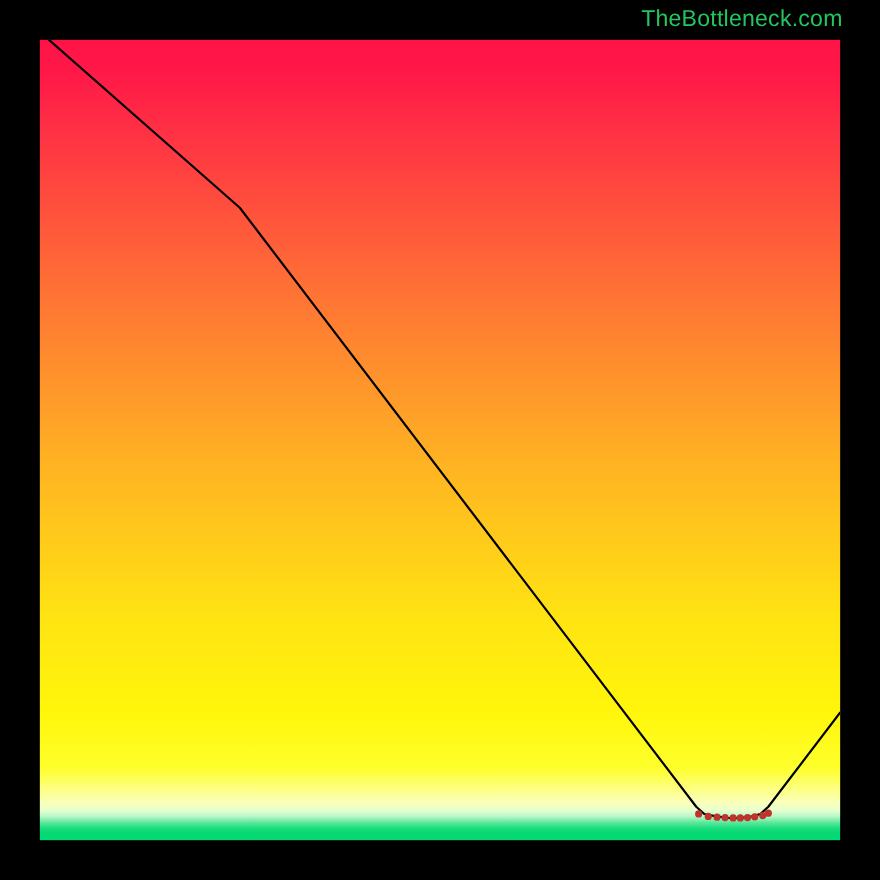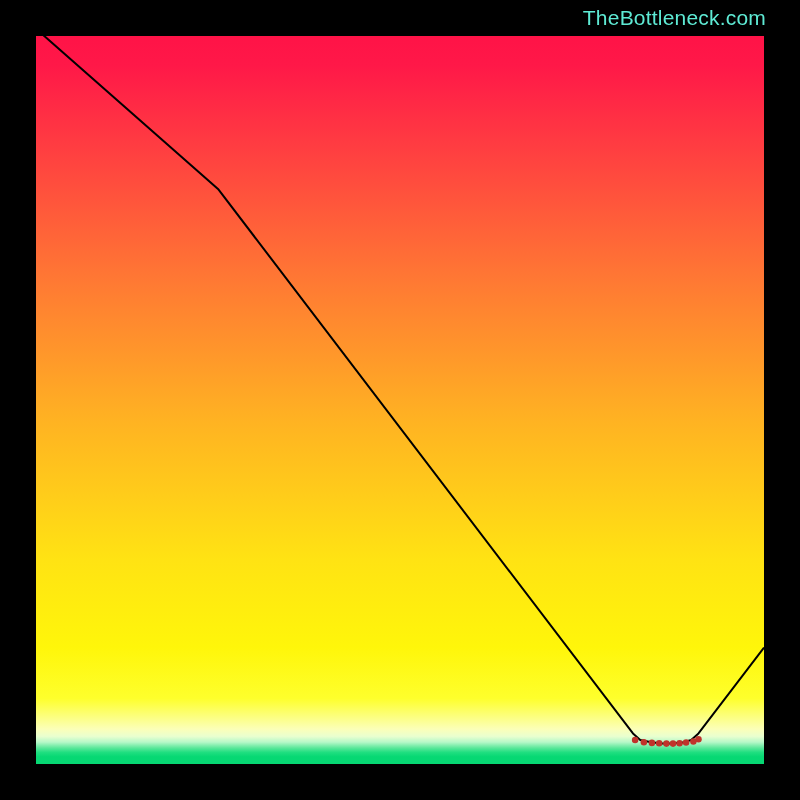--- a/index.html
+++ b/index.html
@@ -51,21 +51,21 @@
     );
   }
   .trace {
     position: absolute;
     inset: 0;
   }
   .watermark {
     position: absolute;
     top: 6px;
     right: 34px;
-    color: #5eead4;
+    color: #22c55e;
     font-size: 21px;
     font-weight: 400;
     letter-spacing: 0.2px;
     user-select: none;
   }
 </style>
 </head>
 <body>
 
 <div class="frame">

